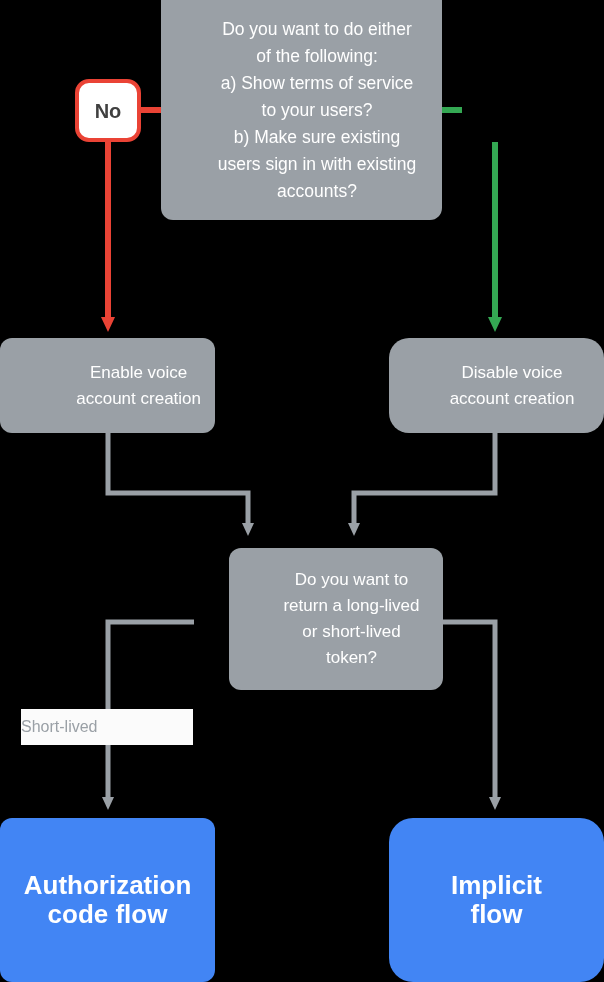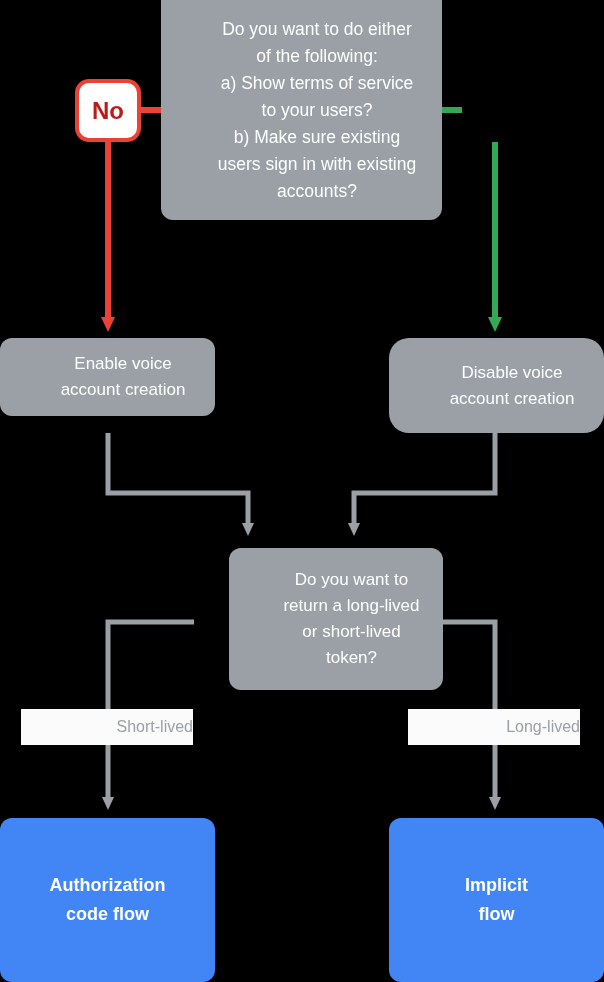--- a/index.html
+++ b/index.html
@@ -56,22 +56,23 @@
     border-radius: 0 0 12px 12px;
   }
   #node-question-top .node-text {
     font-size: 17.5px;
     line-height: 27px;
   }
   #node-enable-voice {
     left: 0px;
     top: 338px;
     width: 215px;
-    height: 78px;
-    border-radius: 12px;
+    height: 95px;
+    border-radius: 12px;
+    justify-content: flex-end;
   }
   #node-disable-voice {
     left: 389px;
     top: 338px;
     width: 215px;
     height: 95px;
     border-radius: 20px;
   }
   #node-question-token {
     left: 194px;
@@ -82,23 +83,23 @@
     margin-left: 35px;
   }
   
   .choice-node {
     background: #ffffff;
     border-radius: 14px;
     border-width: 4px;
     border-style: solid;
   }
   .choice-node .node-text {
-    font-size: 24px;
+    font-size: 20px;
     font-weight: bold;
-    color: #b91c1c;
+    color: #404040;
     line-height: 1;
   }
   #node-no {
     left: 75px;
     top: 79px;
     width: 66px;
     height: 63px;
     border-color: #ea4335;
   }
   #node-yes {
@@ -107,21 +108,21 @@
     width: 66px;
     height: 63px;
     border-color: #34a853;
   }
   
   .edge-label {
     position: absolute;
     background: #fbfbfb;
     display: flex;
     align-items: center;
-    justify-content: flex-end;
+    justify-content: flex-start;
   }
   .edge-label .node-text {
     font-size: 16px;
     color: #9aa0a6;
     line-height: 1;
   }
   #label-short-lived {
     left: 21px;
     top: 709px;
     width: 172px;
@@ -132,39 +133,39 @@
     top: 709px;
     width: 172px;
     height: 36px;
   }
   
   .blue-node {
     background: #4285f4;
     border-radius: 12px;
   }
   .blue-node .node-text {
-    font-size: 18px;
+    font-size: 26px;
     font-weight: bold;
     color: #ffffff;
     line-height: 29px;
     white-space: pre-line;
   }
   #node-auth-code-flow {
     left: 0px;
     top: 818px;
     width: 215px;
     height: 164px;
     border-radius: 12px;
   }
   #node-implicit-flow {
     left: 389px;
     top: 818px;
     width: 215px;
     height: 164px;
-    border-radius: 12px;
+    border-radius: 24px;
   }
 </style>
 </head>
 <body>
 
 <div id="canvas">
 
   <svg class="svg-layer" viewBox="0 0 604 982" width="604" height="982">
     <defs>
       <marker id="arrow-gray" markerWidth="14" markerHeight="12" refX="1" refY="6" orient="auto" markerUnits="userSpaceOnUse">
@@ -240,23 +241,20 @@
     <div class="node-text">Do you want to
 return a long-lived
 or short-lived
 token?</div>
   </div>
 
   <div class="edge-label" id="label-short-lived">
     <div class="node-text">Short-lived</div>
   </div>
 
-  <div class="edge-label" id="label-long-lived">
-    <div class="node-text">Long-lived</div>
-  </div>
 
   <div class="node blue-node" id="node-auth-code-flow">
     <div class="node-text">Authorization
 code flow</div>
   </div>
 
   <div class="node blue-node" id="node-implicit-flow">
     <div class="node-text">Implicit
 flow</div>
   </div>

